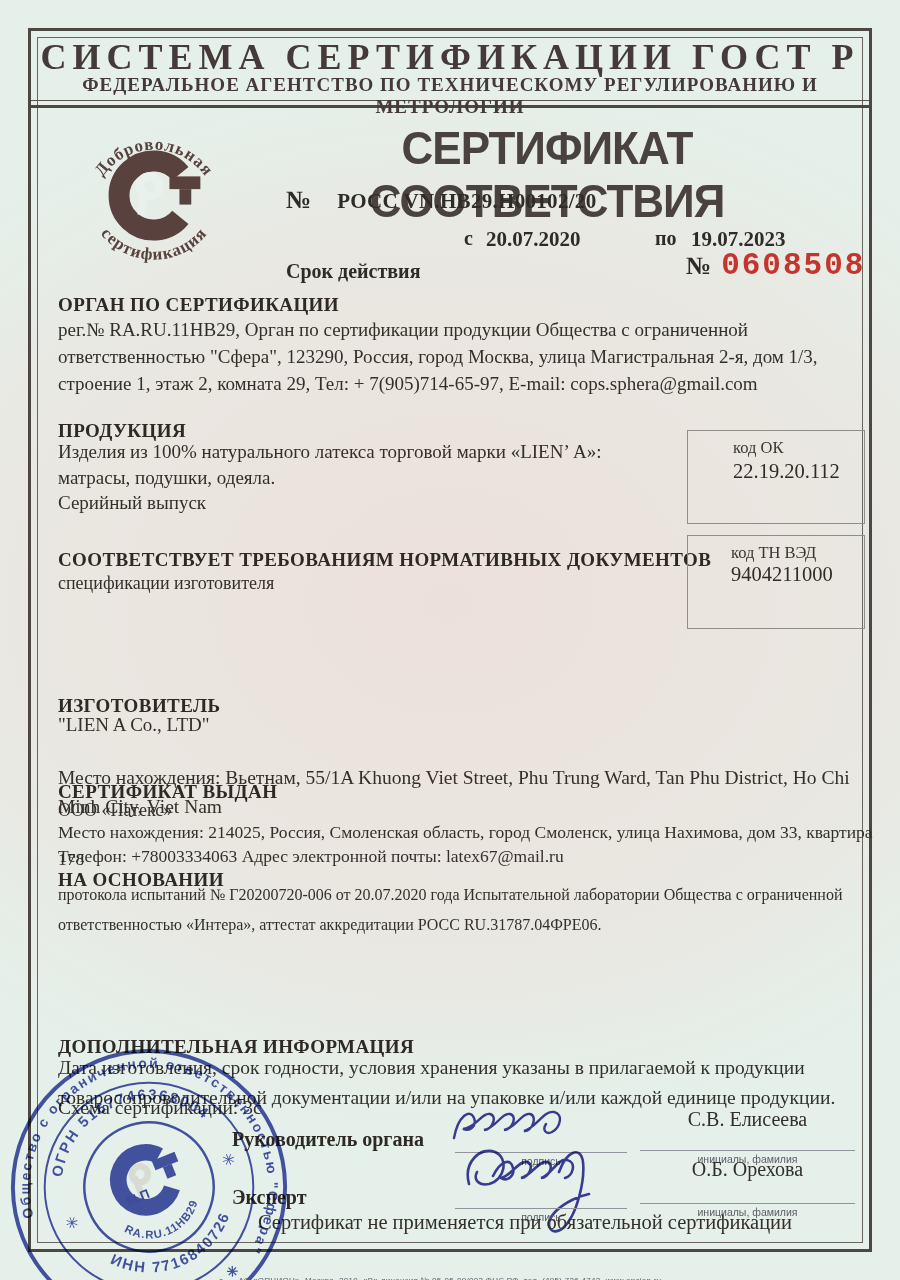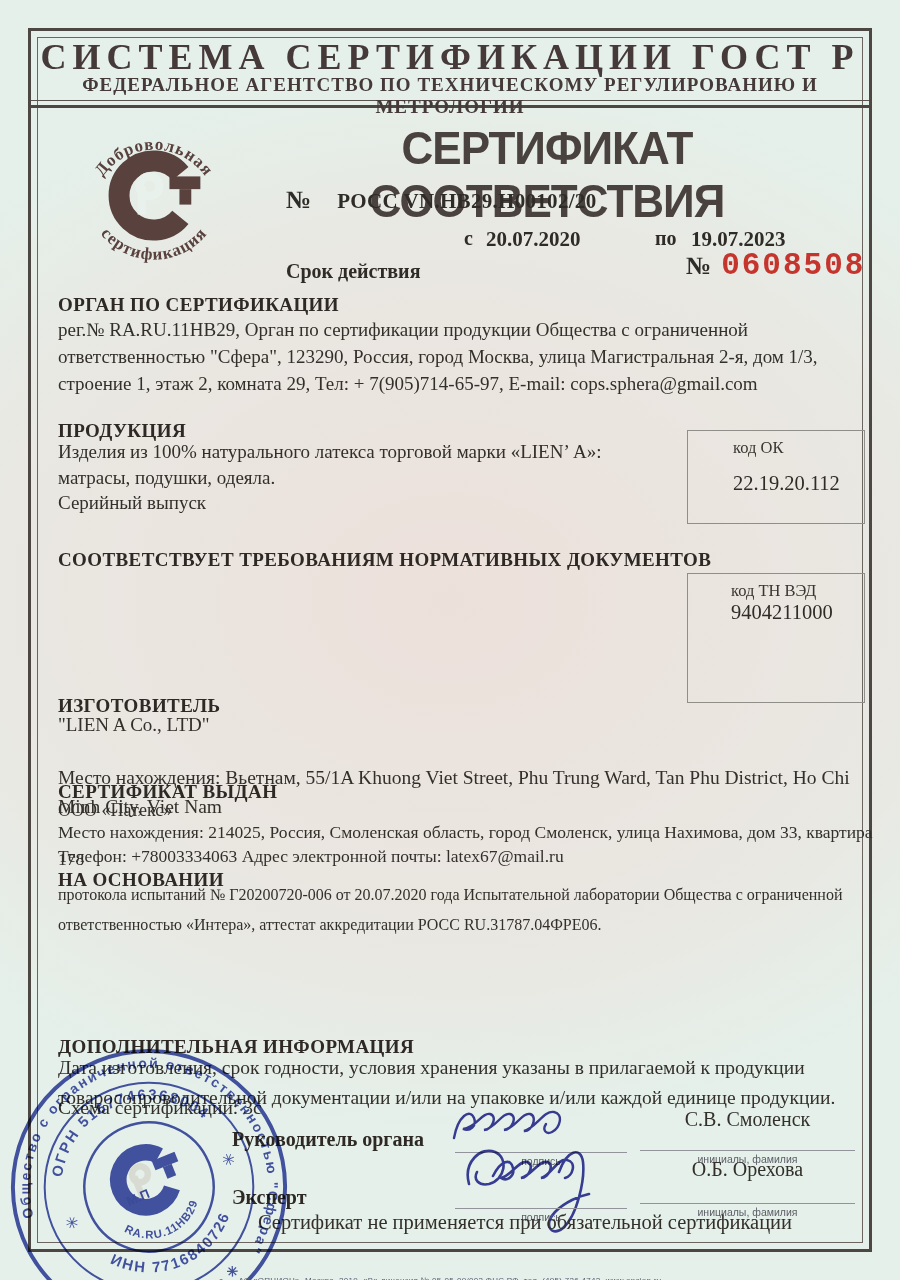--- a/index.html
+++ b/index.html
@@ -27,21 +27,21 @@
   .certno-val{font-weight:bold; font-size:21px; letter-spacing:0.3px;}
   .validity{position:absolute; top:227px; left:0; width:900px; font-weight:bold;}
   .validity span{position:absolute; white-space:nowrap;}
   .blankno{position:absolute; left:686px; top:248px; display:flex; align-items:baseline; gap:10px;}
   .blankno .no-sign{font-size:25px; color:#2f2b27;}
   .blank-digits{font-family:"Liberation Mono", monospace; font-weight:600; font-size:31px; letter-spacing:2px;}
   .sec-head{position:absolute; left:58px; font-weight:bold; font-size:19px; letter-spacing:0.4px; color:#2e2925;}
   .sec-text{position:absolute; left:58px; font-size:19px; line-height:27px; color:#33302b;}
   .code-box{position:absolute; left:687px; width:178px; border:1px solid #8f8e89; padding:7px 12px; box-sizing:border-box;}
   .code-label{font-size:16.5px; color:#3a3631;}
-  .code-value{font-size:20.5px; color:#2f2b27; margin-top:14px;}
+  .code-value{font-size:20.5px; color:#2f2b27; margin-top:2px;}
   .sigline{position:absolute; border-top:1px solid #93939b; text-align:center;
     font-family:"Liberation Sans", sans-serif; font-size:10.5px; color:#5d5d66; padding-top:2px;}
   .role{position:absolute; left:232px; font-weight:bold; font-size:20px; color:#2e2925;}
   .person{position:absolute; left:640px; width:215px; text-align:center; font-size:20px; color:#33302b;}
   .footnote{position:absolute; left:180px; top:1211px; width:690px; text-align:center; font-size:20.5px; color:#33302b;}
   .footer{position:absolute; left:0; right:0; top:1259px; text-align:center;
     font-family:"Liberation Sans", sans-serif; font-size:8px; color:#55616e; letter-spacing:0.3px;margin-top:17px;}
   .logo-svg{position:absolute; left:68px; top:116px;}
   .sig-svg{position:absolute; mix-blend-mode:multiply;}
   .stamp{position:absolute; left:0px; top:1038px; width:298px; height:298px;
@@ -108,42 +108,43 @@
   <div class="sec-head" style="top:420px">ПРОДУКЦИЯ</div>
   <div class="sec-text" style="top:438px; width:600px;">Изделия из 100% натурального латекса торговой марки «LIEN’ А»:</div>
   <div class="sec-text" style="top:489px; width:600px;">Серийный выпуск</div>
   <div class="sec-text" style="top:464px; width:600px;">матрасы, подушки, одеяла.</div>
   <div class="code-box" style="top:430px; height:94px;padding-left:45px;">
     <div class="code-label">код ОК</div>
     <div class="code-value">22.19.20.112</div>
   </div>
 
   <div class="sec-head" style="top:549px">СООТВЕТСТВУЕТ ТРЕБОВАНИЯМ НОРМАТИВНЫХ ДОКУМЕНТОВ</div>
-  <div class="code-box" style="top:573px; height:130px;padding-left:43px;">
+  <div class="sec-text" style="top:570px; width:600px; font-size:18px;">спецификации изготовителя</div>
+  <div class="code-box" style="top:535px; height:94px;padding-left:43px;">
     <div class="code-label">код ТН ВЭД</div>
     <div class="code-value" style="margin-top:0;">9404211000</div>
   </div>
 
   <div class="sec-head" style="top:695px">ИЗГОТОВИТЕЛЬ</div>
   <div class="sec-text" style="top:711px; width:810px;">"LIEN A Co., LTD"</div>
   <div class="sec-text" style="top:763px; width:812px; line-height:29px; font-size:19.5px;">Место нахождения: Вьетнам, 55/1A Khuong Viet Street, Phu Trung Ward, Tan Phu District, Ho Chi Minh City, Viet Nam</div>
 
   <div class="sec-head" style="top:781px">СЕРТИФИКАТ ВЫДАН</div>
   <div class="sec-text" style="top:797px; width:600px; font-size:18px;">ООО «Патекс»</div>
   <div class="sec-text" style="top:819px; width:815px; font-size:17.5px;">Место нахождения: 214025, Россия, Смоленская область, город Смоленск, улица Нахимова, дом 33, квартира 178</div>
   <div class="sec-text" style="top:843px; width:815px; font-size:17.5px;">Телефон: +78003334063 Адрес электронной почты: latex67@mail.ru</div>
 
   <div class="sec-head" style="top:869px">НА ОСНОВАНИИ</div>
   <div class="sec-text" style="top:880px; width:790px; line-height:29.5px; font-size:16px;">протокола испытаний № Г20200720-006 от 20.07.2020 года Испытательной лаборатории Общества с ограниченной ответственностью «Интера», аттестат аккредитации РОСС RU.31787.04ФРЕ06.</div>
 
   <div class="sec-head" style="top:1036px">ДОПОЛНИТЕЛЬНАЯ ИНФОРМАЦИЯ</div>
   <div class="sec-text" style="top:1053px; width:815px; line-height:30px; font-size:19.5px;">Дата изготовления, срок годности, условия хранения указаны в прилагаемой к продукции товаросопроводительной документации и/или на упаковке и/или каждой единице продукции.</div>
   <div class="sec-text" style="top:1094px; width:500px; font-size:19.5px;">Схема сертификации: 3с</div>
 
-  <div class="person" style="top:1108px">С.В. Смоленск</div>
+  <div class="person" style="top:1108px">С.В. Елисеева</div>
   <div class="role" style="top:1128px">Руководитель органа</div>
 
   <svg class="sig-svg" style="left:448px; top:1098px;" width="200" height="56" viewBox="0 0 200 56">
     <path d="M6 40 C10 18 22 10 26 20 C29 28 22 34 15 31 C28 30 34 14 42 16 C50 18 44 32 36 32 C48 30 54 14 62 16 C70 18 64 32 56 32 C68 30 74 14 82 16 C90 18 84 34 76 33 C88 30 96 12 106 14 C116 16 112 30 104 34 C98 37 94 32 98 26" stroke="#3c3f9e" stroke-width="2.4" fill="none" stroke-linecap="round"></path>
   </svg>
 
   <div class="sigline" style="left:455px; top:1152px; width:172px;">
     <span>подпись</span>
   </div>
   <div class="sigline" style="left:640px; top:1150px; width:215px;">

